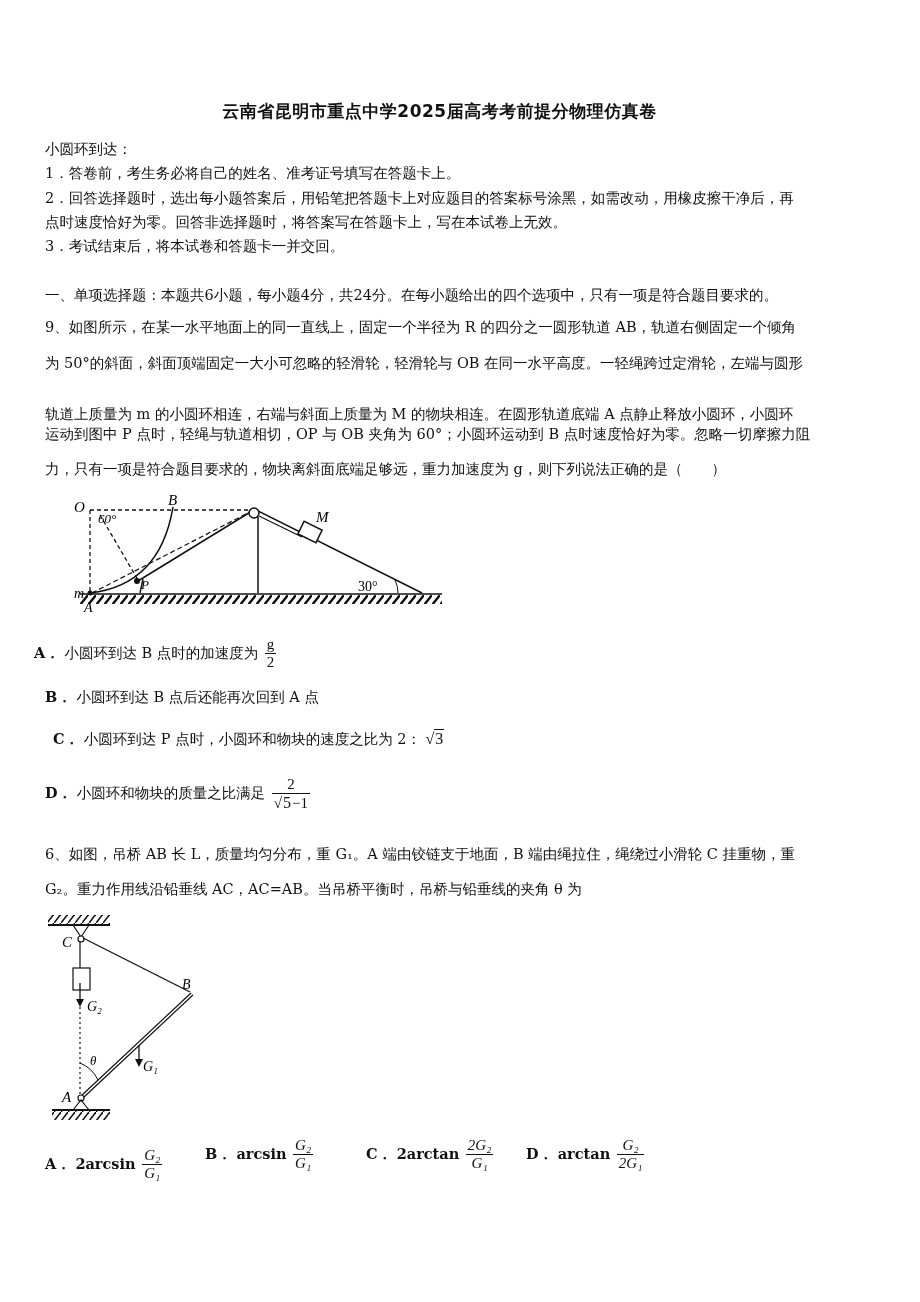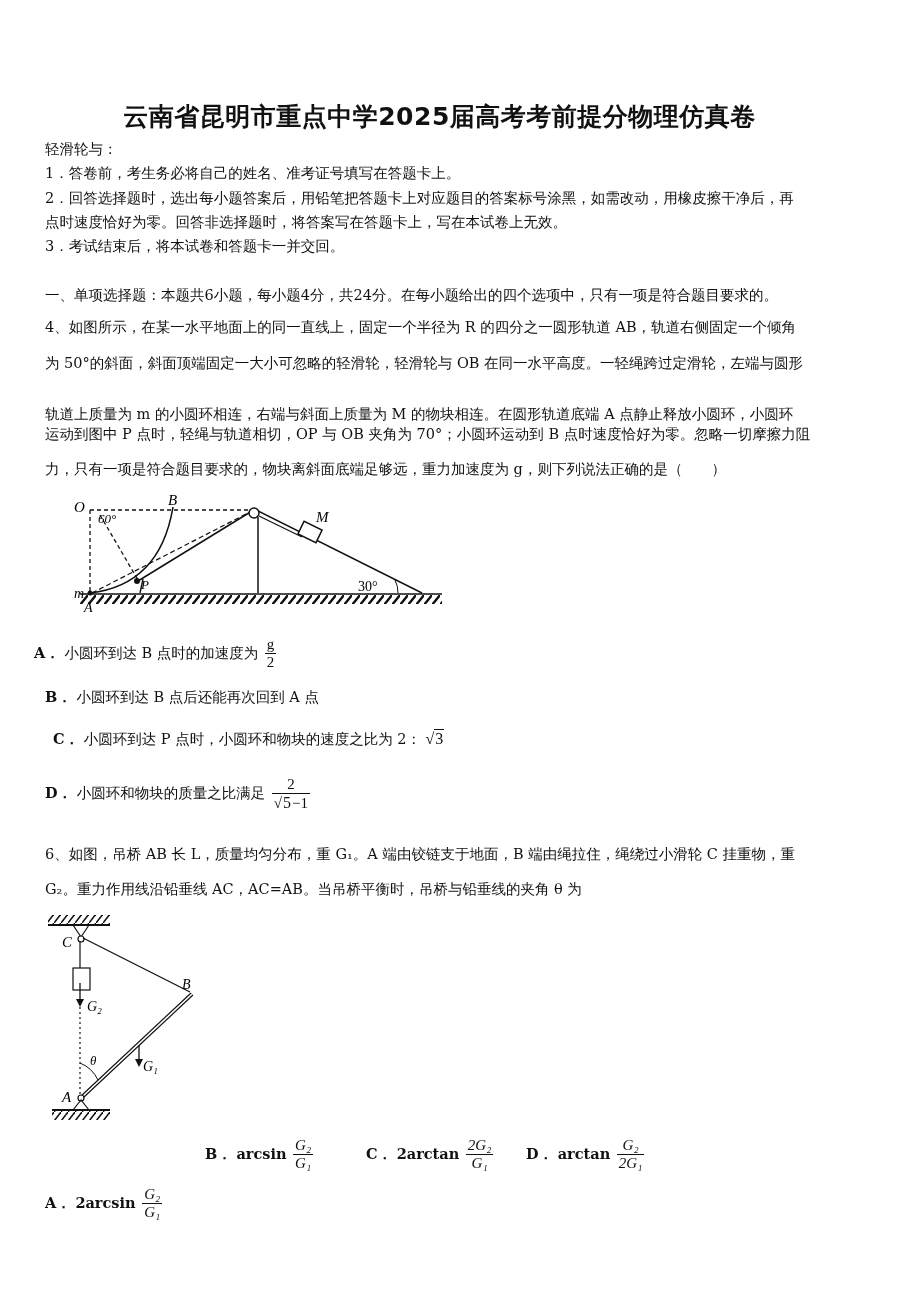--- a/index.html
+++ b/index.html
@@ -4,21 +4,21 @@
 <style>
   html, body { margin: 0; padding: 0; background: #ffffff; }
   body {
     width: 920px; height: 1302px; position: relative; overflow: hidden;
     font-family: "DejaVu Serif", "Liberation Serif", serif;
     color: #111;
   }
   .title {
     position: absolute; top: 100px; left: 0; width: 879px; text-align: center;
     font-family: "DejaVu Sans", "Liberation Sans", sans-serif;
-    font-weight: bold; font-size: 25px; letter-spacing: 0.5px;
+    font-weight: bold; font-size: 17px; letter-spacing: 0.5px;
   }
   .line {
     position: absolute; left: 45px; font-size: 14.5px; white-space: nowrap;
   }
   .b { font-weight: bold; }
   .i { font-style: italic; }
   .frac {
     display: inline-block; vertical-align: middle; text-align: center;
     font-family: "Liberation Serif", serif; margin: 0 2px;
   }
@@ -27,32 +27,32 @@
   .sqrt { display: inline-block; font-family: "Liberation Serif", serif; font-size: 16px; }
   .sqrt .rad { border-top: 1px solid #111; padding: 0 1px; }
   .opt { position: absolute; font-size: 14.5px; white-space: nowrap; }
   svg { position: absolute; }
 </style>
 </head>
 <body>
 
 <div class="title">云南省昆明市重点中学2025届高考考前提分物理仿真卷</div>
 
-<div class="line" style="top:140px">轻滑轮与：</div>
+<div class="line" style="top:140px">小圆环到达：</div>
 <div class="line" style="top:164px">1．答卷前，考生务必将自己的姓名、准考证号填写在答题卡上。</div>
 <div class="line" style="top:189px">2．回答选择题时，选出每小题答案后，用铅笔把答题卡上对应题目的答案标号涂黑，如需改动，用橡皮擦干净后，再</div>
 <div class="line" style="top:213px">点时速度恰好为零。回答非选择题时，将答案写在答题卡上，写在本试卷上无效。</div>
 <div class="line" style="top:237px">3．考试结束后，将本试卷和答题卡一并交回。</div>
 
 <div class="line" style="top:286px">一、单项选择题：本题共6小题，每小题4分，共24分。在每小题给出的四个选项中，只有一项是符合题目要求的。</div>
 
-<div class="line" style="top:318px">4、如图所示，在某一水平地面上的同一直线上，固定一个半径为 R 的四分之一圆形轨道 AB，轨道右侧固定一个倾角</div>
+<div class="line" style="top:318px">9、如图所示，在某一水平地面上的同一直线上，固定一个半径为 R 的四分之一圆形轨道 AB，轨道右侧固定一个倾角</div>
 <div class="line" style="top:354px">为 50°的斜面，斜面顶端固定一大小可忽略的轻滑轮，轻滑轮与 OB 在同一水平高度。一轻绳跨过定滑轮，左端与圆形</div>
 <div class="line" style="top:405px">轨道上质量为 m 的小圆环相连，右端与斜面上质量为 M 的物块相连。在圆形轨道底端 A 点静止释放小圆环，小圆环</div>
-<div class="line" style="top:425px">运动到图中 P 点时，轻绳与轨道相切，OP 与 OB 夹角为 70°；小圆环运动到 B 点时速度恰好为零。忽略一切摩擦力阻</div>
+<div class="line" style="top:425px">运动到图中 P 点时，轻绳与轨道相切，OP 与 OB 夹角为 60°；小圆环运动到 B 点时速度恰好为零。忽略一切摩擦力阻</div>
 <div class="line" style="top:460px">力，只有一项是符合题目要求的，物块离斜面底端足够远，重力加速度为 g，则下列说法正确的是（　　）</div>
 
 <svg style="left:40px;top:485px" width="420" height="135" viewBox="0 0 420 135">
   <defs>
     <pattern id="hatch1" width="8" height="10" patternUnits="userSpaceOnUse">
       <line x1="8" y1="0" x2="0" y2="10" stroke="#111" stroke-width="2.4"></line>
     </pattern>
   </defs>
   <rect x="40" y="110" width="362" height="9" fill="url(#hatch1)"></rect>
   <line x1="40" y1="109" x2="402" y2="109" stroke="#111" stroke-width="1.6"></line>
@@ -136,21 +136,21 @@
   <line x1="12" y1="205" x2="70" y2="205" stroke="#111" stroke-width="1.8"></line>
   <rect x="12" y="206" width="58" height="9" fill="url(#hatch2)"></rect>
   <text x="22" y="42" font-size="15" font-style="italic" font-family="Liberation Serif, serif">C</text>
   <text x="142" y="84" font-size="14" font-style="italic" font-family="Liberation Serif, serif">B</text>
   <text x="47" y="106" font-size="14" font-style="italic" font-family="Liberation Serif, serif">G₂</text>
   <text x="50" y="160" font-size="13" font-style="italic" font-family="Liberation Serif, serif">θ</text>
   <text x="103" y="166" font-size="14" font-style="italic" font-family="Liberation Serif, serif">G₁</text>
   <text x="22" y="197" font-size="15" font-style="italic" font-family="Liberation Serif, serif">A</text>
 </svg>
 
-<div class="opt" style="left:45px;top:1186px">
+<div class="opt" style="left:45px;top:1147px">
   <span class="b">A．</span>
   <span class="b">2arcsin</span>
   <span class="frac i">
     <span class="num">G₂</span>
     <span class="den">G₁</span>
   </span>
 </div>
 <div class="opt" style="left:205px;top:1137px">
   <span class="b">B．</span>
   <span class="b">arcsin</span>

